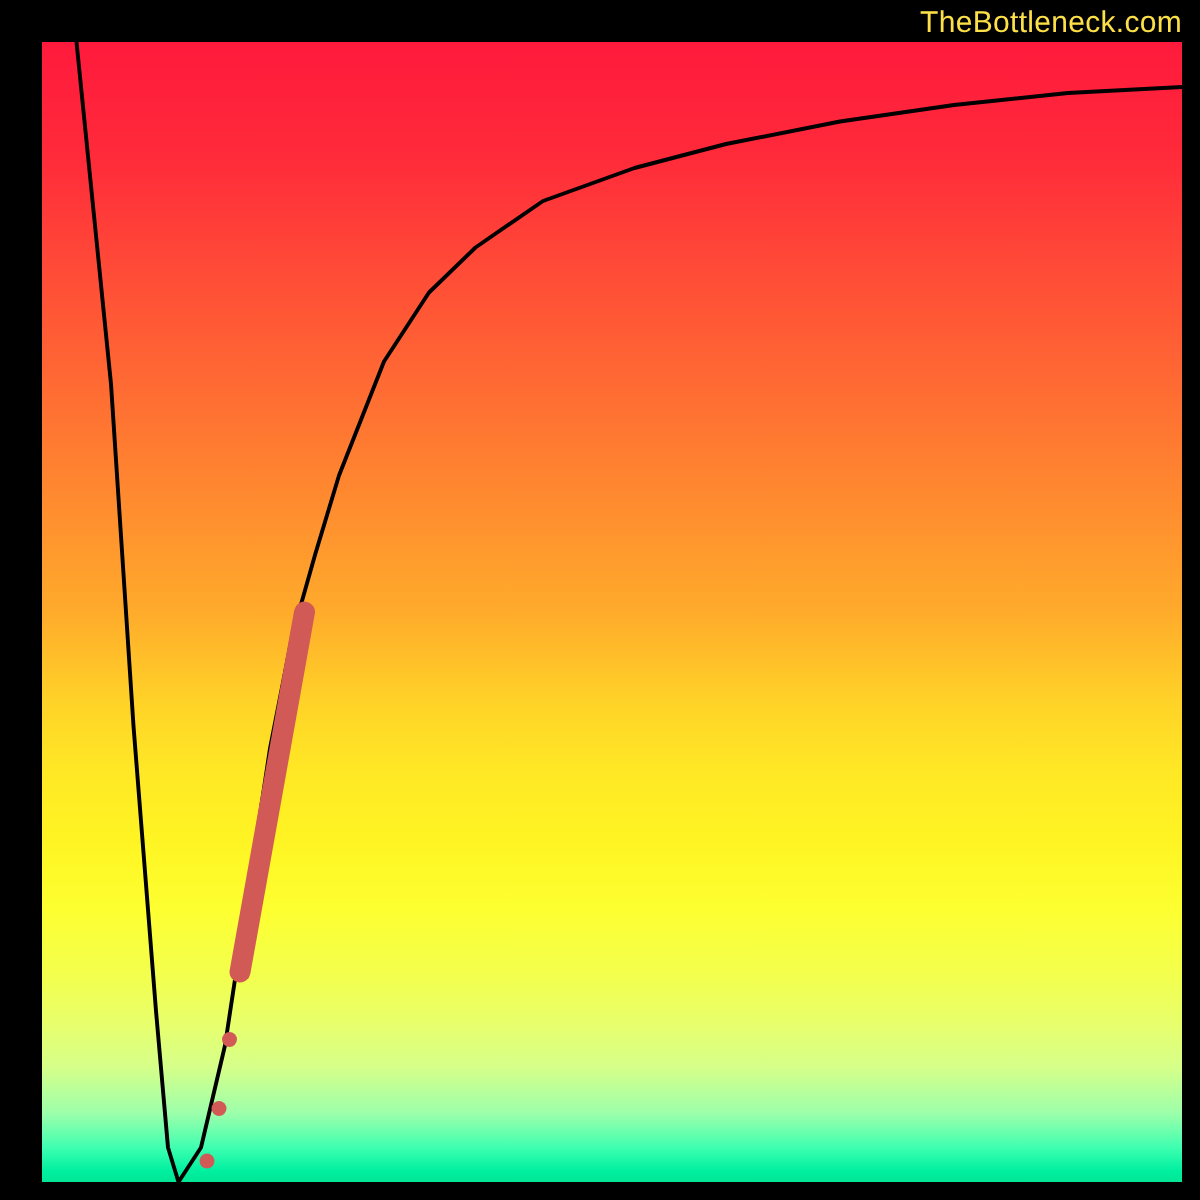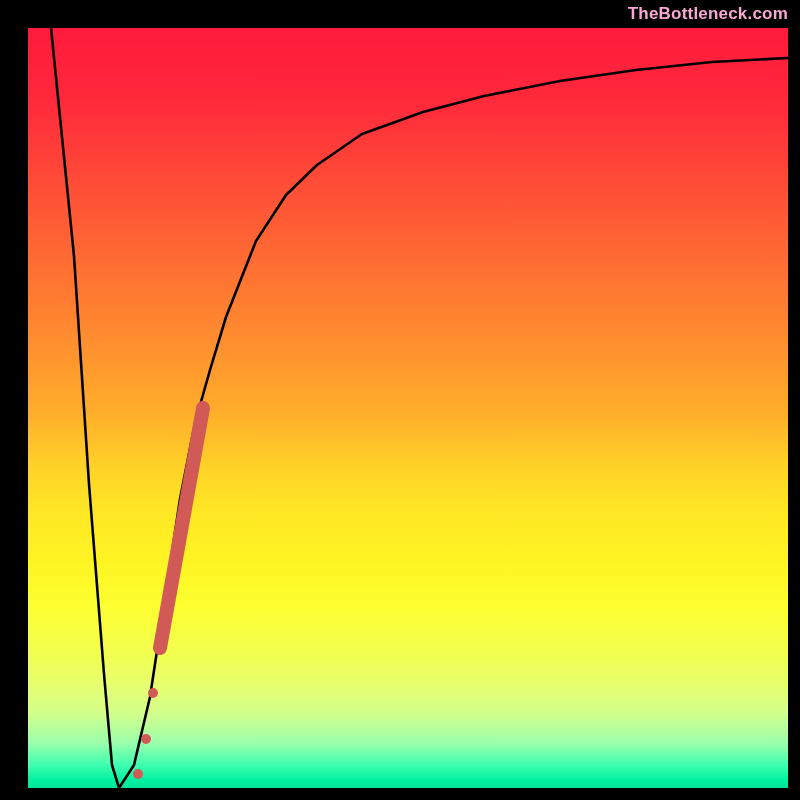--- a/index.html
+++ b/index.html
@@ -48,23 +48,23 @@
     position: absolute;
     left: 0;
     top: 0;
     width: 760px;
     height: 760px;
   }
   .watermark {
     position: absolute;
     top: 4px;
     right: 12px;
-    color: #f9a8d4;
-    font-size: 17px;
-    font-weight: 700;
+    color: #fde047;
+    font-size: 20px;
+    font-weight: 400;
     letter-spacing: 0.2px;
     user-select: none;
   }
 </style>
 </head>
 <body>
 
 <div class="frame">
   <div class="watermark">TheBottleneck.com</div>
   <div class="plot">

